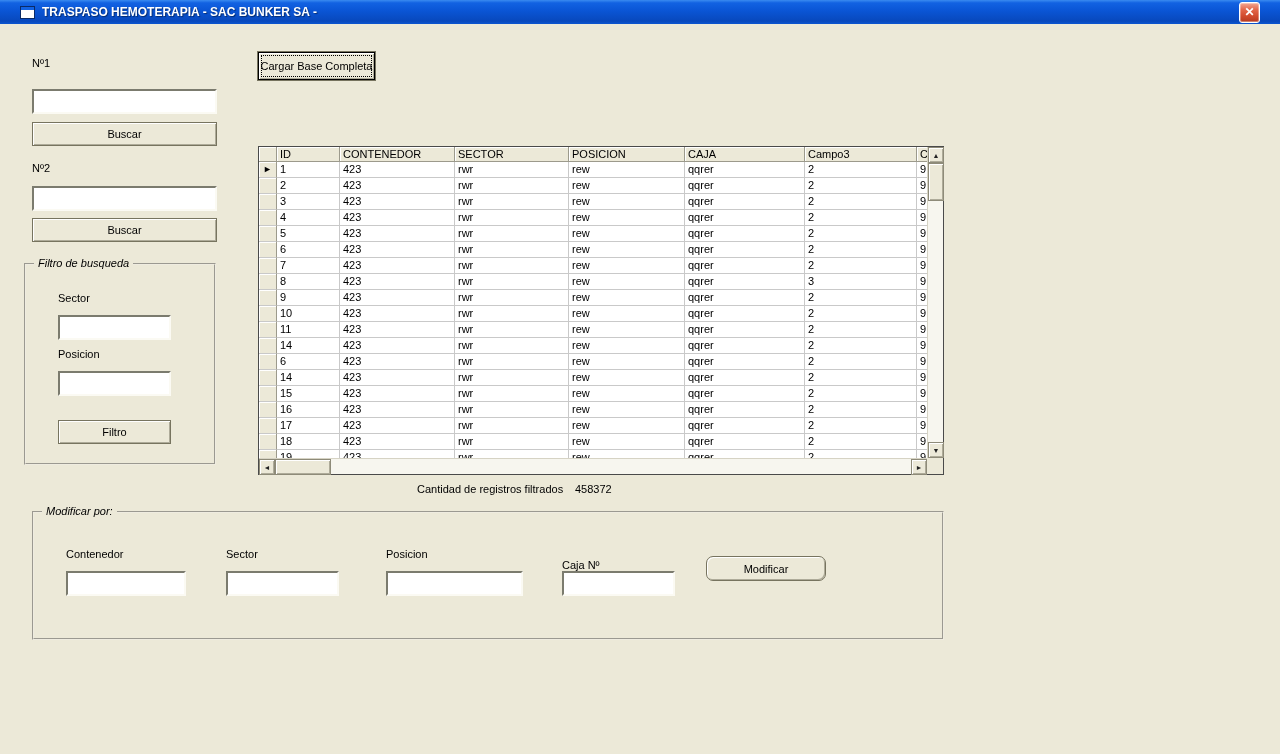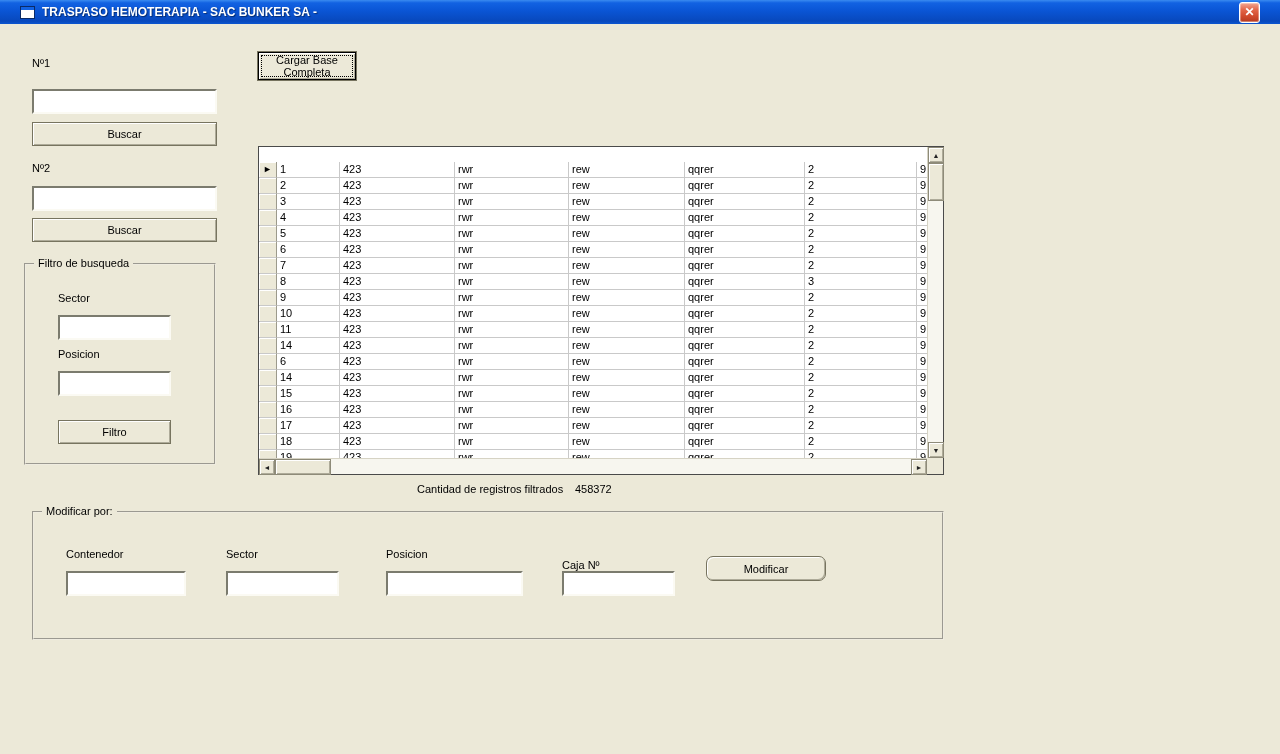--- a/index.html
+++ b/index.html
@@ -48,21 +48,21 @@
     cursor:pointer;
   }
   .btn-focus {
     border:1px solid #000;
     box-shadow:0 0 0 1px #77745f, inset 1px 1px 0 #ffffff, inset -1px -1px 0 #aeab99;
     outline:1px dotted #000; outline-offset:-4px;
   }
   .group {
     position:absolute; border:2px groove #efece0;
   }
-  .group-title { position:absolute; top:-8px; left:8px; background:#ECE9D8; padding:0 4px; white-space:nowrap; }
+  .group-title { position:absolute; top:-8px; left:8px; background:#ECE9D8; padding:0 4px; white-space:nowrap;font-style:italic; }
 
   
   .grid { position:absolute; left:258px; top:146px; width:686px; height:329px; border:1px solid #4a4a4a; background:#fff; }
   .grid-header { position:absolute; left:0; top:0; right:16px; height:15px; display:flex; overflow:hidden; background:#ECE9D8; }
   .hcell {
     flex-shrink:0; height:15px; line-height:14px; padding-left:3px;
     background:#ECE9D8; border-right:1px solid #9c9a8c; border-bottom:1px solid #9c9a8c;
     box-shadow:inset 1px 1px 0 #fff; white-space:nowrap; overflow:hidden; font-size:11px;
   }
   .grid-body { position:absolute; left:0; top:15px; right:16px; bottom:16px; overflow:hidden; }
@@ -113,23 +113,33 @@
 
   <div class="group" style="left:24px; top:263px; width:192px; height:202px;">
     <div class="group-title">Filtro de busqueda</div>
     <div class="lbl" style="left:32px; top:27px;">Sector</div>
     <input class="tb" style="left: 32px; top: 50px; width: 113px;" value="">
     <div class="lbl" style="left:32px; top:83px;">Posicion</div>
     <input class="tb" style="left: 32px; top: 106px; width: 113px;" value="">
     <button class="btn" style="left:32px; top:155px; width:113px; height:24px;">Filtro</button>
   </div>
 
-  <button class="btn btn-focus" style="left:258px; top:52px; width:98px; height:28px;">Cargar Base Completa</button>
+  <button class="btn btn-focus" style="left:258px; top:52px; width:117px; height:28px;">Cargar Base Completa</button>
 
   <div class="grid">
+    <div class="grid-header">
+        <div class="hcell sel"></div>
+        <div class="hcell c0">ID</div>
+        <div class="hcell c1">CONTENEDOR</div>
+        <div class="hcell c2">SECTOR</div>
+        <div class="hcell c3">POSICION</div>
+        <div class="hcell c4">CAJA</div>
+        <div class="hcell c5">Campo3</div>
+        <div class="hcell c6">C</div>
+      </div>
     <div class="grid-body">
         <div class="grow">
           <div class="cell sel ptr">►</div>
           <div class="cell c0">1</div>
           <div class="cell c1">423</div>
           <div class="cell c2">rwr</div>
           <div class="cell c3">rew</div>
           <div class="cell c4">qqrer</div>
           <div class="cell c5">2</div>
           <div class="cell c6">9</div>

